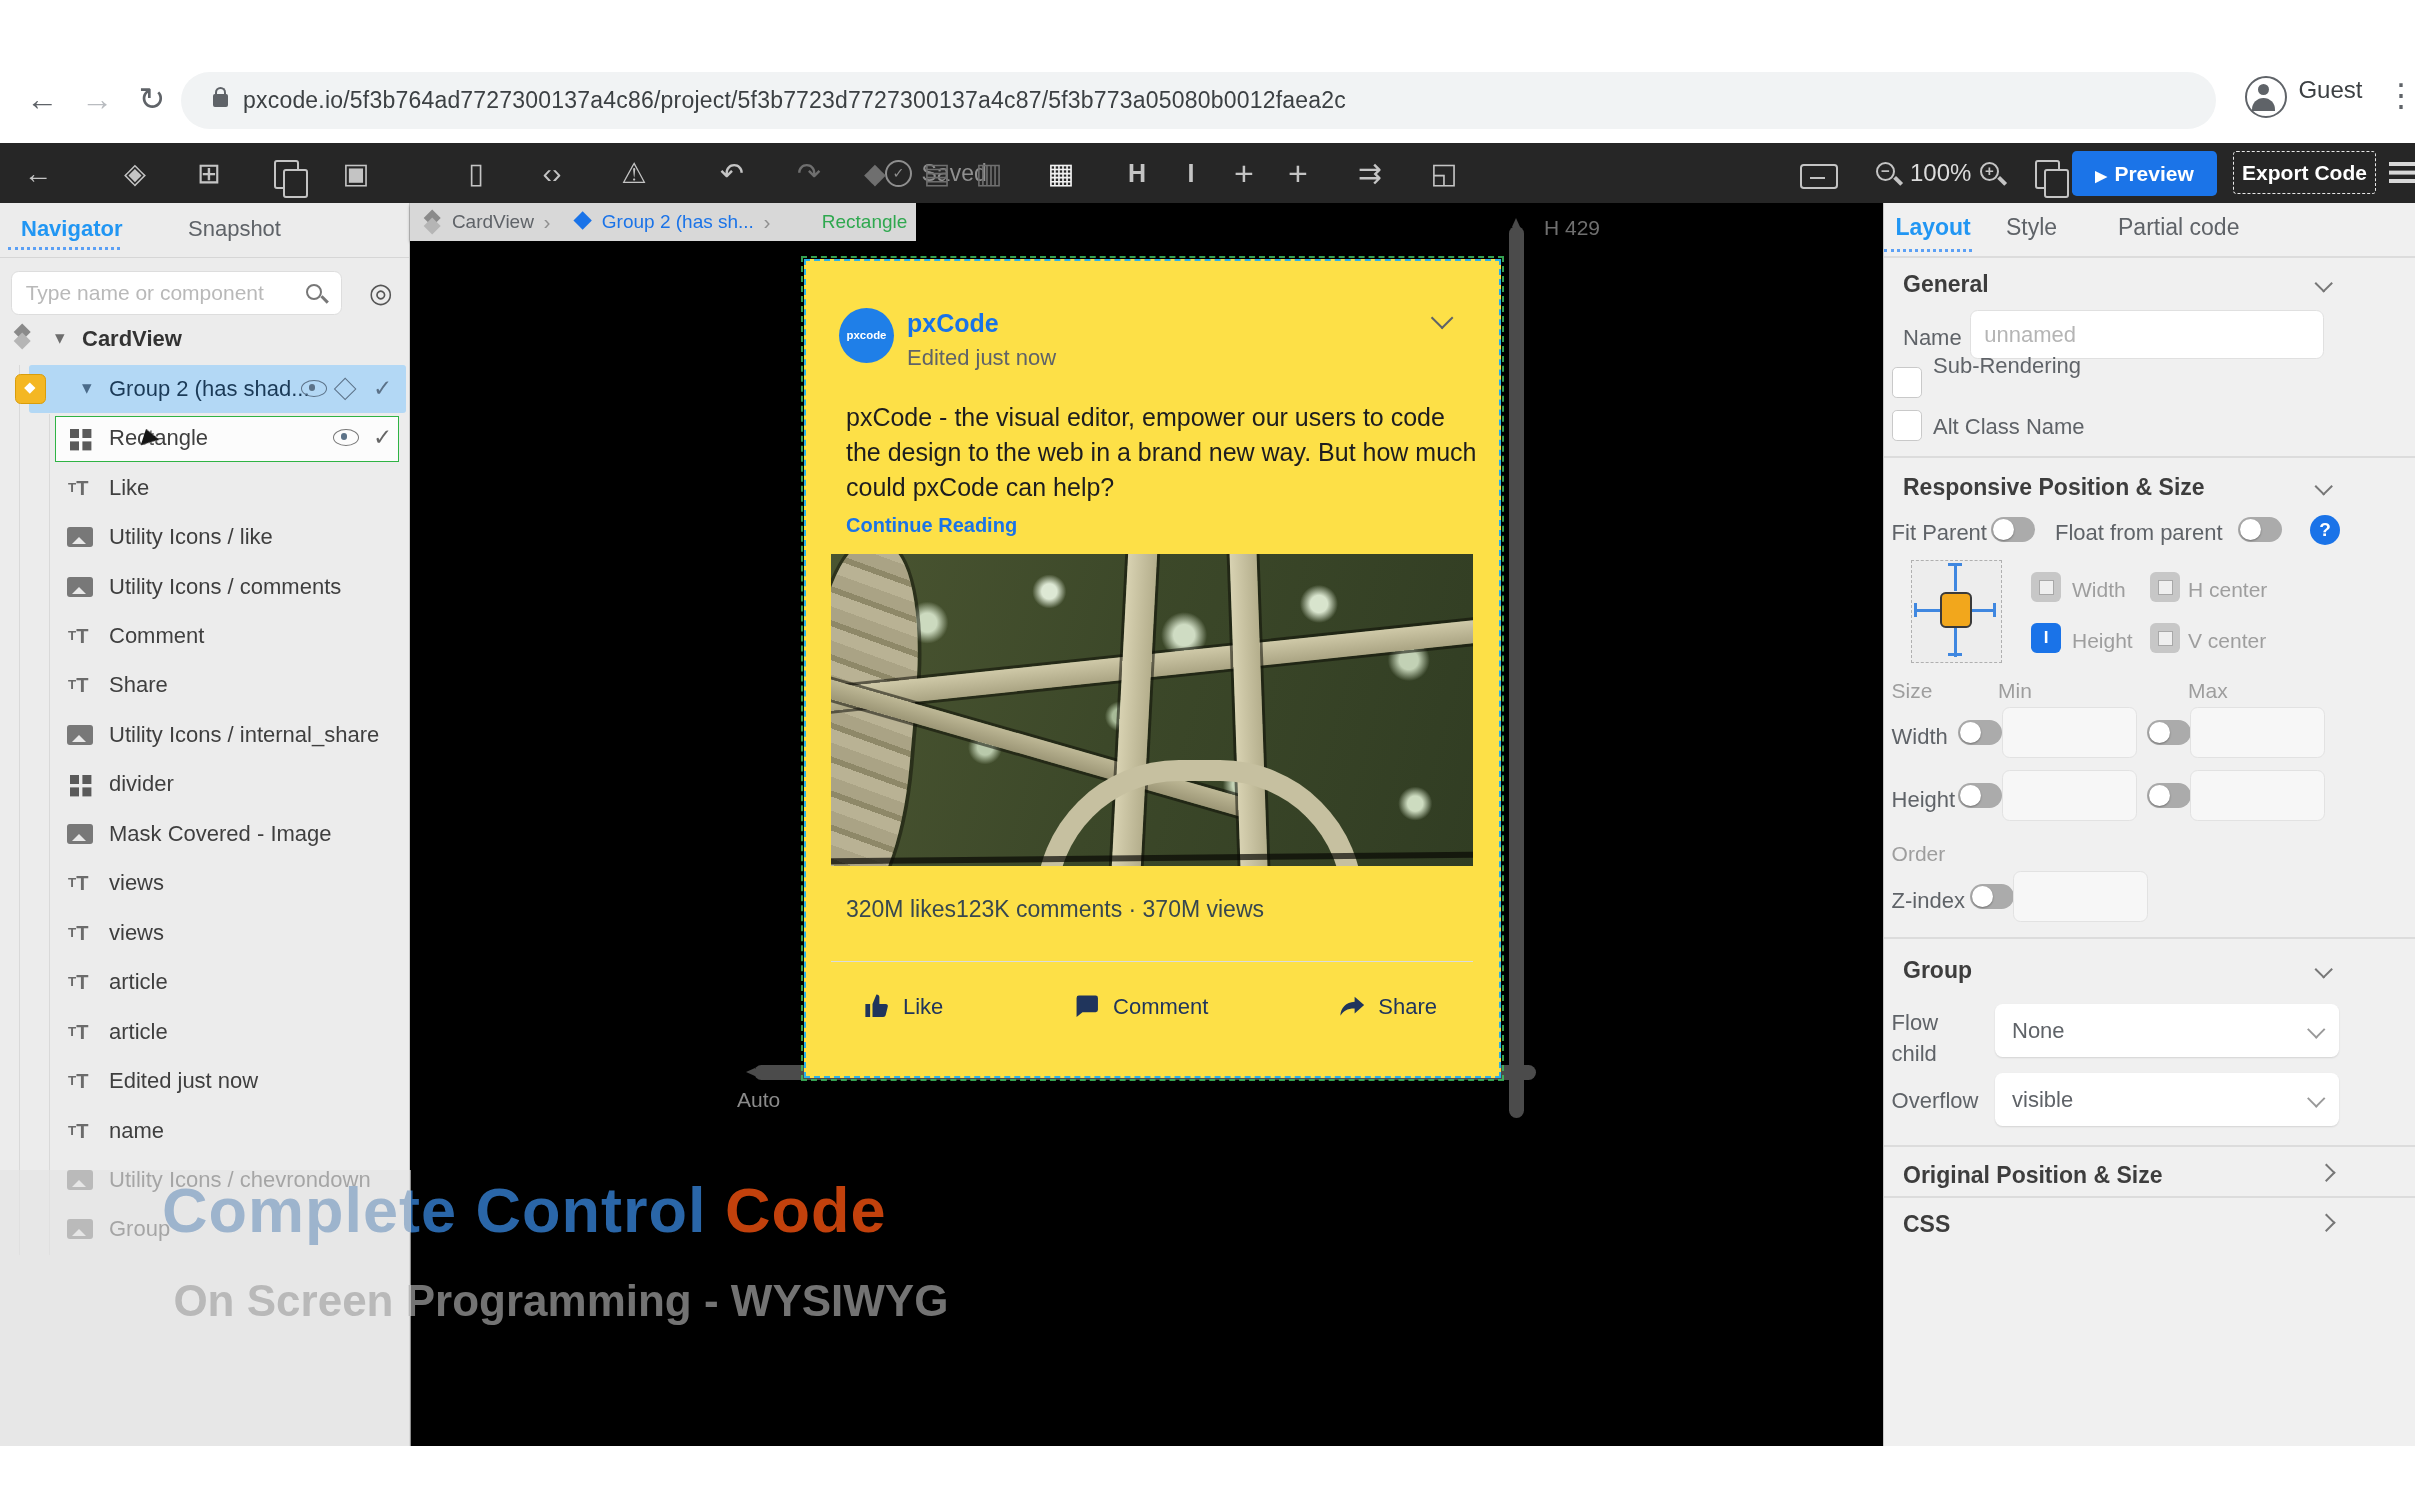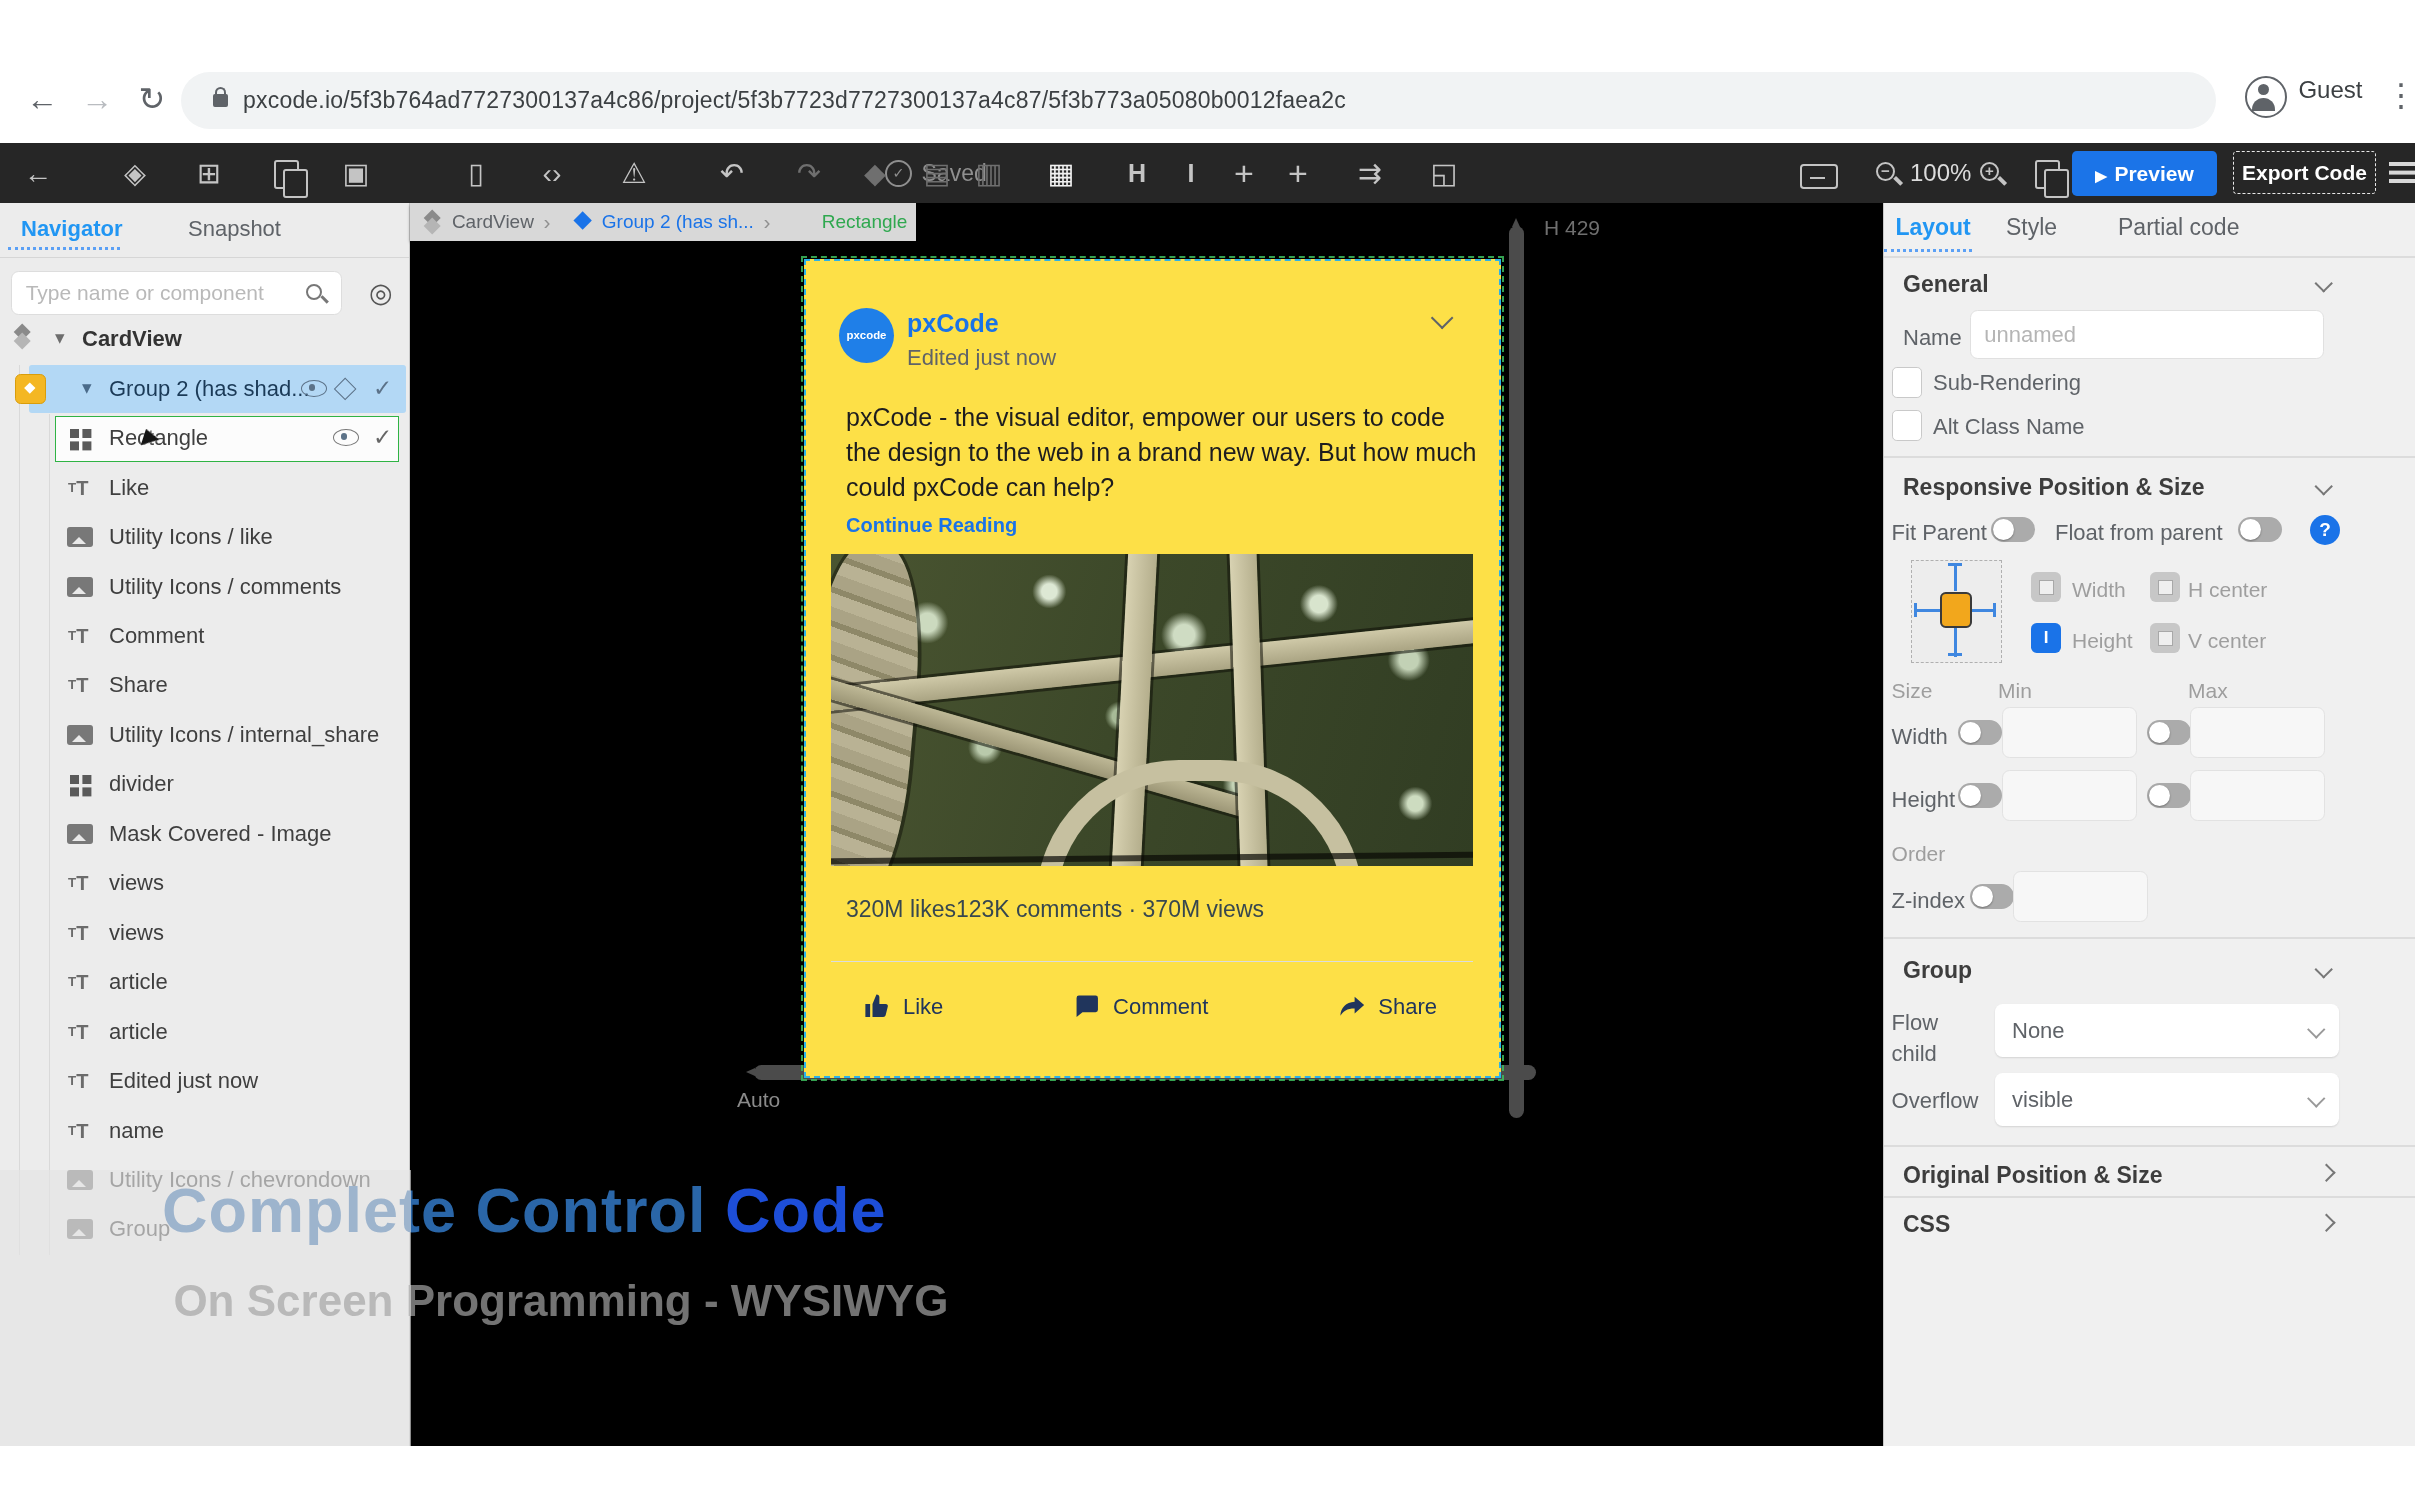--- a/index.html
+++ b/index.html
@@ -179,21 +179,21 @@
   .pbtn.active{background:#1a73e8;text-align:center;line-height:30px;color:#fff;font-size:17px;font-weight:bold;}
   .pbtn.active::after{display:none;}
   .pselect{position:absolute;background:#fff;border-radius:7.6px;box-shadow:0 1px 1.9px rgba(0,0,0,.12);
            font-size:22px;color:#5f6368;display:flex;align-items:center;padding:0 17px;box-sizing:border-box;}
   .pselect .pchevin{position:absolute;right:17px;top:19px;width:10.5px;height:10.5px;border-right:2.9px solid #999;
                     border-bottom:2.9px solid #999;transform:rotate(45deg);}
 
   
   .watermark{position:absolute;left:162px;top:1174px;z-index:5;font-weight:bold;white-space:nowrap;}
   .wm1{font-size:63px;letter-spacing:1px;}
-  .wm1 .blue{color:#2a66a8;} .wm1 .gray{color:#1d4ed8;}
+  .wm1 .blue{color:#2a66a8;} .wm1 .gray{color:#c2410c;}
   .wm2{font-size:44px;color:#737373;margin-top:30px;margin-left:11.4px;}
   .fade{position:absolute;left:0;top:1170px;width:411px;height:276px;background:rgba(227,227,227,.62);z-index:6;}
   .footer{position:absolute;left:0;top:1446px;width:2416px;height:65px;background:#fff;}
 </style>
 </head>
 <body>
 
 <div class="app">
 
   <div class="chrome">
@@ -423,21 +423,21 @@
     <span class="ptab" style="left:122px">Style</span>
     <span class="ptab" style="left:234px">Partial code</span>
     <span class="ptab-underline"></span>
     <div class="pdiv" style="top:53px"></div>
 
     <span class="phead" style="top:68px">General</span>
     <span class="pchev" style="left:433px;top:74px"></span>
     <span class="plab" style="left:19px;top:122px">Name</span>
     <input class="pinput" style="left: 86px; top: 107px; width: 354px; height: 49px;" placeholder="unnamed">
     <span class="pcheck" style="left:7.6px;top:164px"></span>
-    <span class="plab" style="left:49px;top:167px">Sub-Rendering</span>
+    <span class="plab" style="left:49px;top:150px">Sub-Rendering</span>
     <span class="pcheck" style="left:7.6px;top:207px"></span>
     <span class="plab" style="left:49px;top:211px">Alt Class Name</span>
     <div class="pdiv" style="top:253px"></div>
 
     <span class="phead" style="top:271px">Responsive Position &amp; Size</span>
     <span class="pchev" style="left:433px;top:277px"></span>
     <span class="plab" style="left:7.6px;top:317px">Fit Parent</span>
     <span class="tgl" style="left:107px;top:314px"></span>
     <span class="plab" style="left:171px;top:317px">Float from parent</span>
     <span class="tgl" style="left:354px;top:314px"></span>

